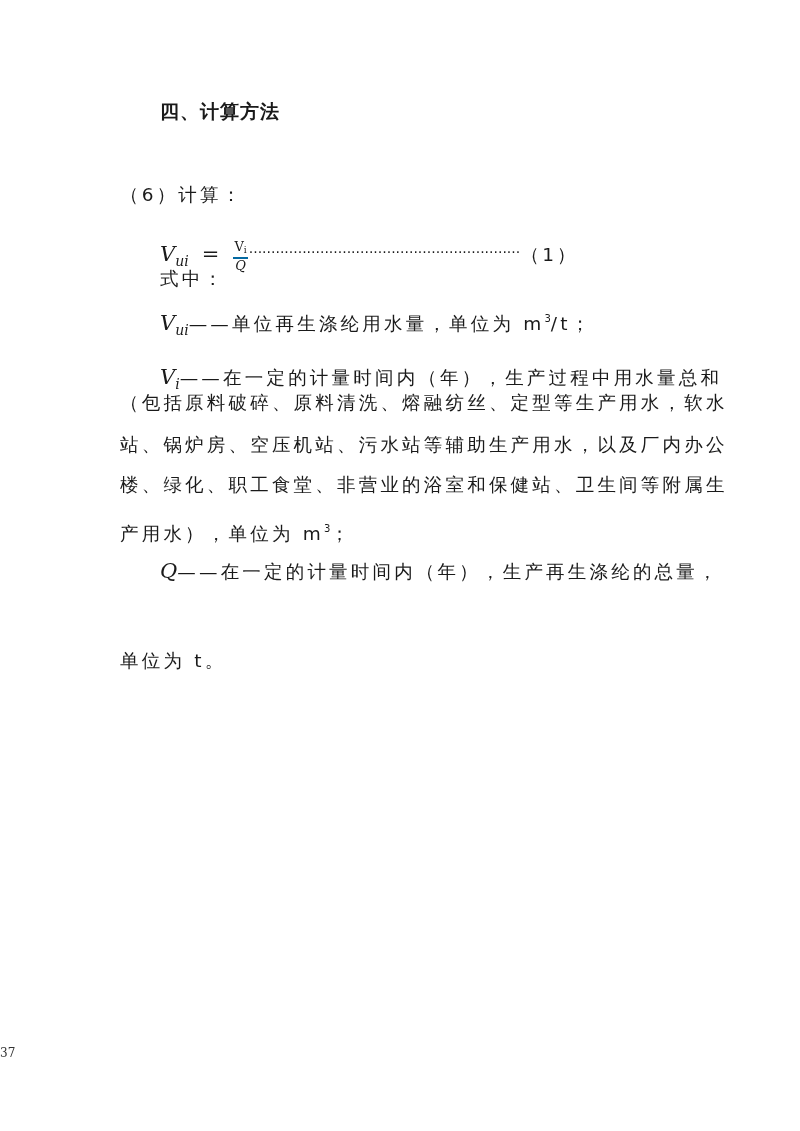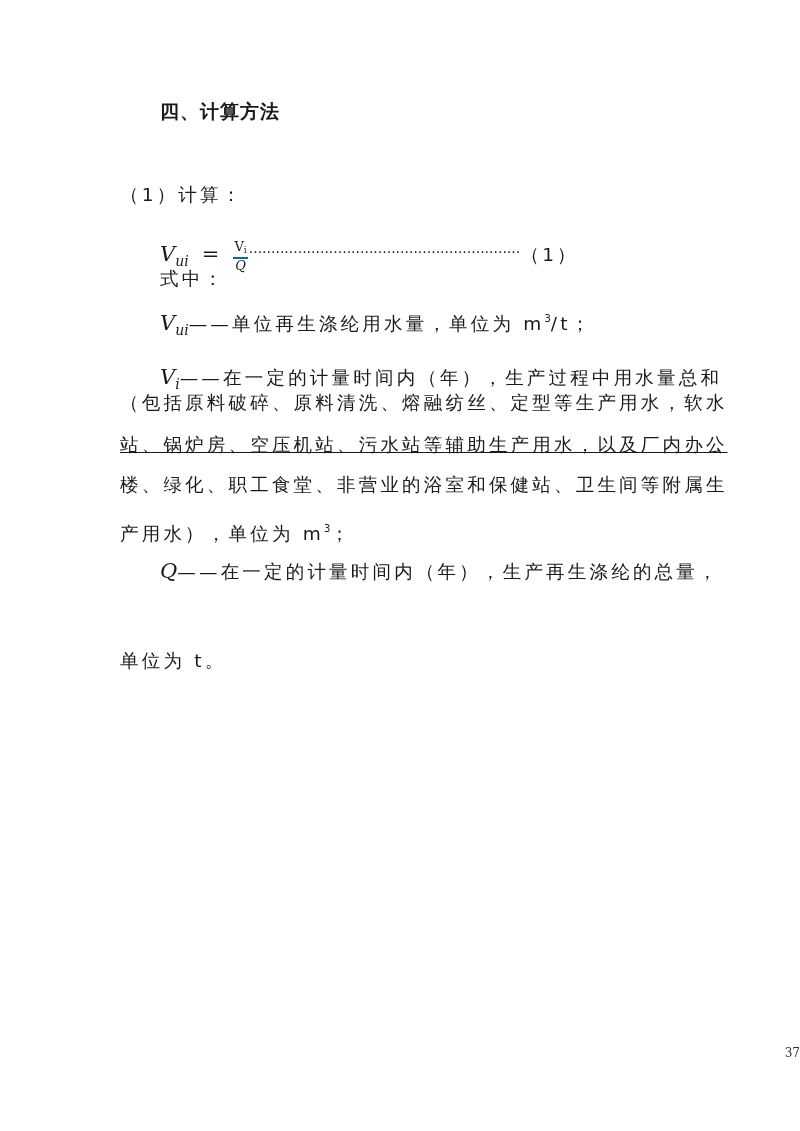--- a/index.html
+++ b/index.html
@@ -12,52 +12,52 @@
     .heading { font-weight: bold; font-size: 19px; letter-spacing: 1px; }
     .math { font-family: "DejaVu Serif", "Liberation Serif", serif; font-style: italic; letter-spacing: 0; font-size: 21px; }
     .sub { font-size: 14px; vertical-align: -5px; font-style: italic; }
     .sup { font-size: 10px; vertical-align: 8px; letter-spacing: 0; }
     .frac { display: inline-block; vertical-align: middle; text-align: center; font-family: "DejaVu Serif", "Liberation Serif", serif; line-height: 14px; margin: 0 1px; letter-spacing: 0; }
     .frac .num { display: block; font-size: 13px; border-bottom: 2px solid #0369a1; padding: 0 1px; font-style: normal; }
     .frac .num .isub { font-size: 9px; vertical-align: -2px; }
     .frac .den { display: block; font-size: 13px; font-style: italic; }
     .dots { display: inline-block; width: 272px; overflow: hidden; vertical-align: baseline; letter-spacing: 0; font-size: 14px; }
     .eqno { letter-spacing: 3px; }
-    .pageno { position: absolute; top: 1046px; left: 0; width: 800px; text-align: right;
+    .pageno { position: absolute; top: 1046px; left: 0; width: 800px; text-align: left;
               font-family: "DejaVu Serif", "Liberation Serif", serif; font-size: 12px; color: #333; }
   </style>
 </head>
 <body>
 
 <div class="page">
 
   <div class="line heading" style="top:98px; left:160px;">四、计算方法</div>
 
-  <div class="line" style="top:182px;">（1）计算：</div>
+  <div class="line" style="top:182px;">（6）计算：</div>
 
   <div class="line indent" style="top:235px;">
     <span class="math"><span>V</span><span class="sub">ui</span></span>
     <span class="math" style="font-style:normal; margin:0 4px;">=</span>
     <span class="frac">
       <span class="num"><span>V</span><span class="isub">i</span></span>
       <span class="den">Q</span>
     </span><span class="dots">..............................................................................................</span><span class="eqno">（1）</span>
   </div>
 
   <div class="line indent" style="top:266px;">式中：</div>
 
   <div class="line indent" style="top:306px;">
     <span class="math"><span>V</span><span class="sub">ui</span></span><span>——</span><span>单位再生涤纶用水量，单位为 m</span><span class="sup">3</span><span>/t；</span>
   </div>
 
   <div class="line indent" style="top:348px;margin-top:16px;">
     <span class="math"><span>V</span><span class="sub">i</span></span><span>——</span><span>在一定的计量时间内（年），生产过程中用水量总和</span>
   </div>
   <div class="line" style="top:390px;">（包括原料破碎、原料清洗、熔融纺丝、定型等生产用水，软水</div>
-  <div class="line" style="top:432px;text-decoration:underline;">站、锅炉房、空压机站、污水站等辅助生产用水，以及厂内办公</div>
+  <div class="line" style="top:432px;">站、锅炉房、空压机站、污水站等辅助生产用水，以及厂内办公</div>
   <div class="line" style="top:472px;">楼、绿化、职工食堂、非营业的浴室和保健站、卫生间等附属生</div>
   <div class="line" style="top:516px;">
     <span>产用水），单位为 m</span><span class="sup">3</span><span>；</span>
   </div>
 
   <div class="line indent" style="top:558px;">
     <span class="math">Q</span><span>——</span><span>在一定的计量时间内（年），生产再生涤纶的总量，</span>
   </div>
   <div class="line" style="top:600px;margin-top:48px;">单位为 t。</div>
 

